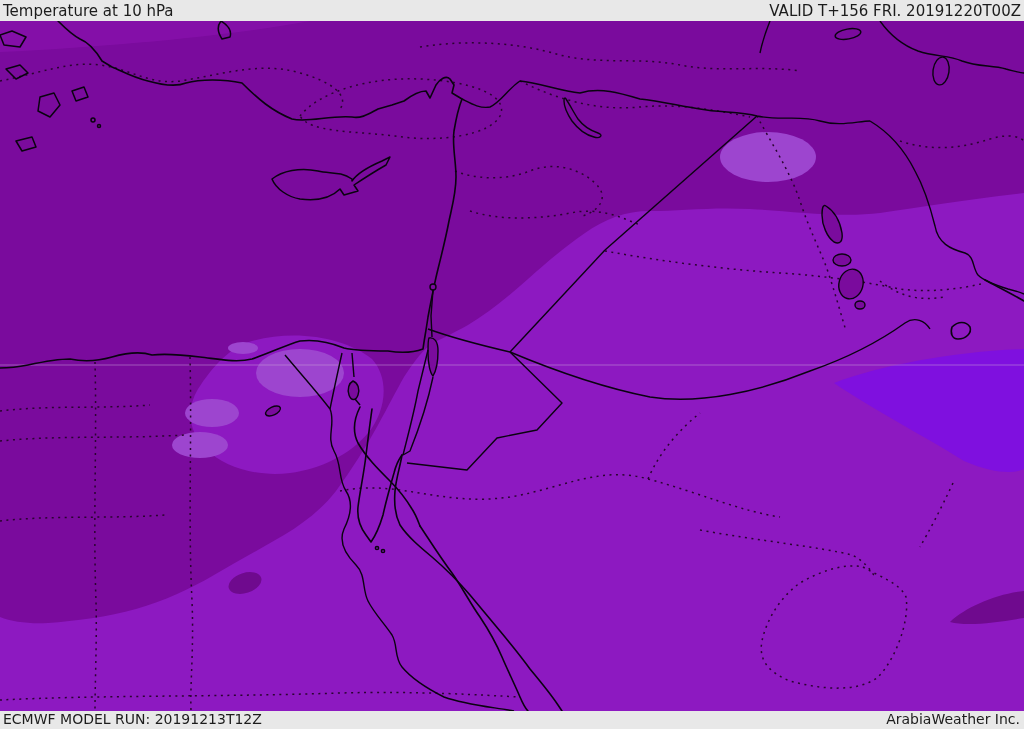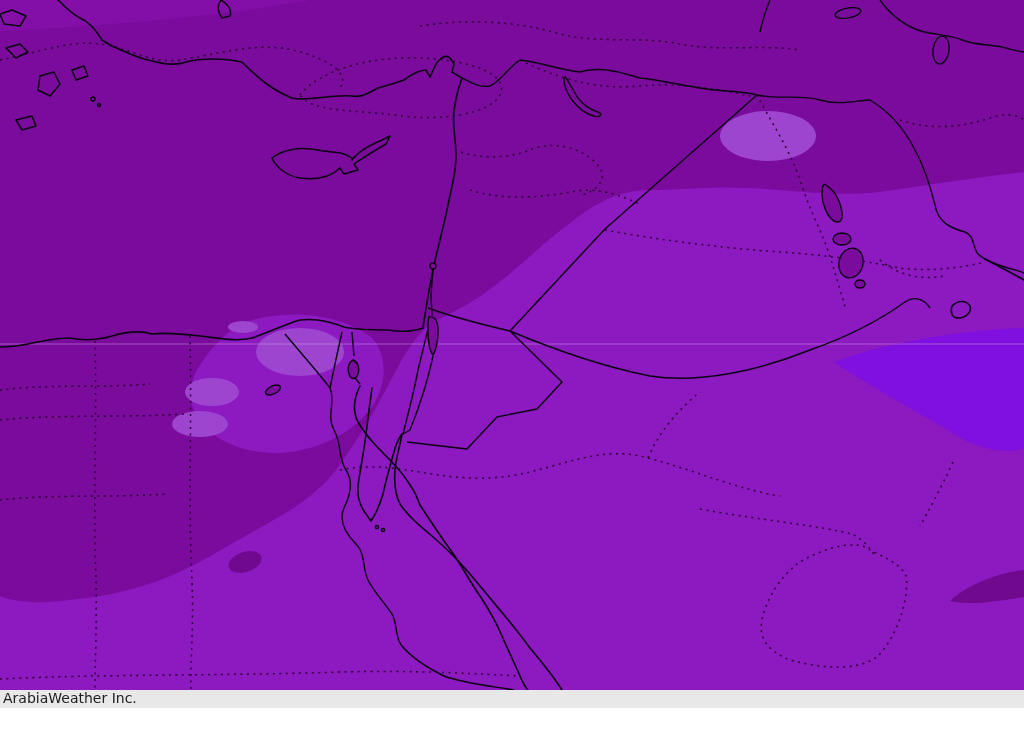--- a/index.html
+++ b/index.html
@@ -21,20 +21,24 @@
   .lake{fill:var(--band-dark,#7a0b9d);stroke:var(--border-line,#0a0310);stroke-width:1.4;}
   .isle{fill:none;stroke:var(--border-line,#0a0310);stroke-width:1.5;stroke-linejoin:round;}
   .dotted{fill:none;stroke:var(--admin-dotted,#2a0430);stroke-width:1.5;stroke-dasharray:2 4.5;}
   .graticule{stroke:var(--graticule,#c9a0d8);stroke-width:1;opacity:.5;}
 </style>
 </head>
 <body>
 
 <div id="screen">
 
+  <div id="topbar" class="bar">
+    <span>Temperature at 10 hPa</span>
+    <span>VALID T+156 FRI. 20191220T00Z</span>
+  </div>
 
   <div id="mapwrap">
     <svg viewBox="0 0 1024 690" preserveAspectRatio="none">
 
       <g>
         <rect x="0" y="0" width="1024" height="690" fill="var(--band-medium)"></rect>
 
         <path fill="var(--band-dark)" d="M0,0 L1024,0 L1024,172
           C970,178 920,186 880,192 C840,197 790,190 750,188 C710,186 680,190 650,190
           C625,190 605,198 585,212 C565,226 548,240 528,258 C508,276 488,292 468,304
@@ -169,16 +173,17 @@
         <ellipse class="lake" cx="842" cy="239" rx="9" ry="6"></ellipse>
         <ellipse class="lake" cx="851" cy="263" rx="12" ry="15" transform="rotate(15 851 263)"></ellipse>
         <ellipse class="lake" cx="860" cy="284" rx="5" ry="4"></ellipse>
 
         <path class="coast" d="M952,306 C958,300 966,300 970,306 C972,312 966,318 958,318 C952,318 950,312 952,306 Z"></path>
       </g>
     </svg>
   </div>
 
   <div id="bottombar" class="bar">
+    <span>ECMWF MODEL RUN: 20191213T12Z</span>
     <span>ArabiaWeather Inc.</span>
   </div>
 
 </div>
 
 </body></html>

